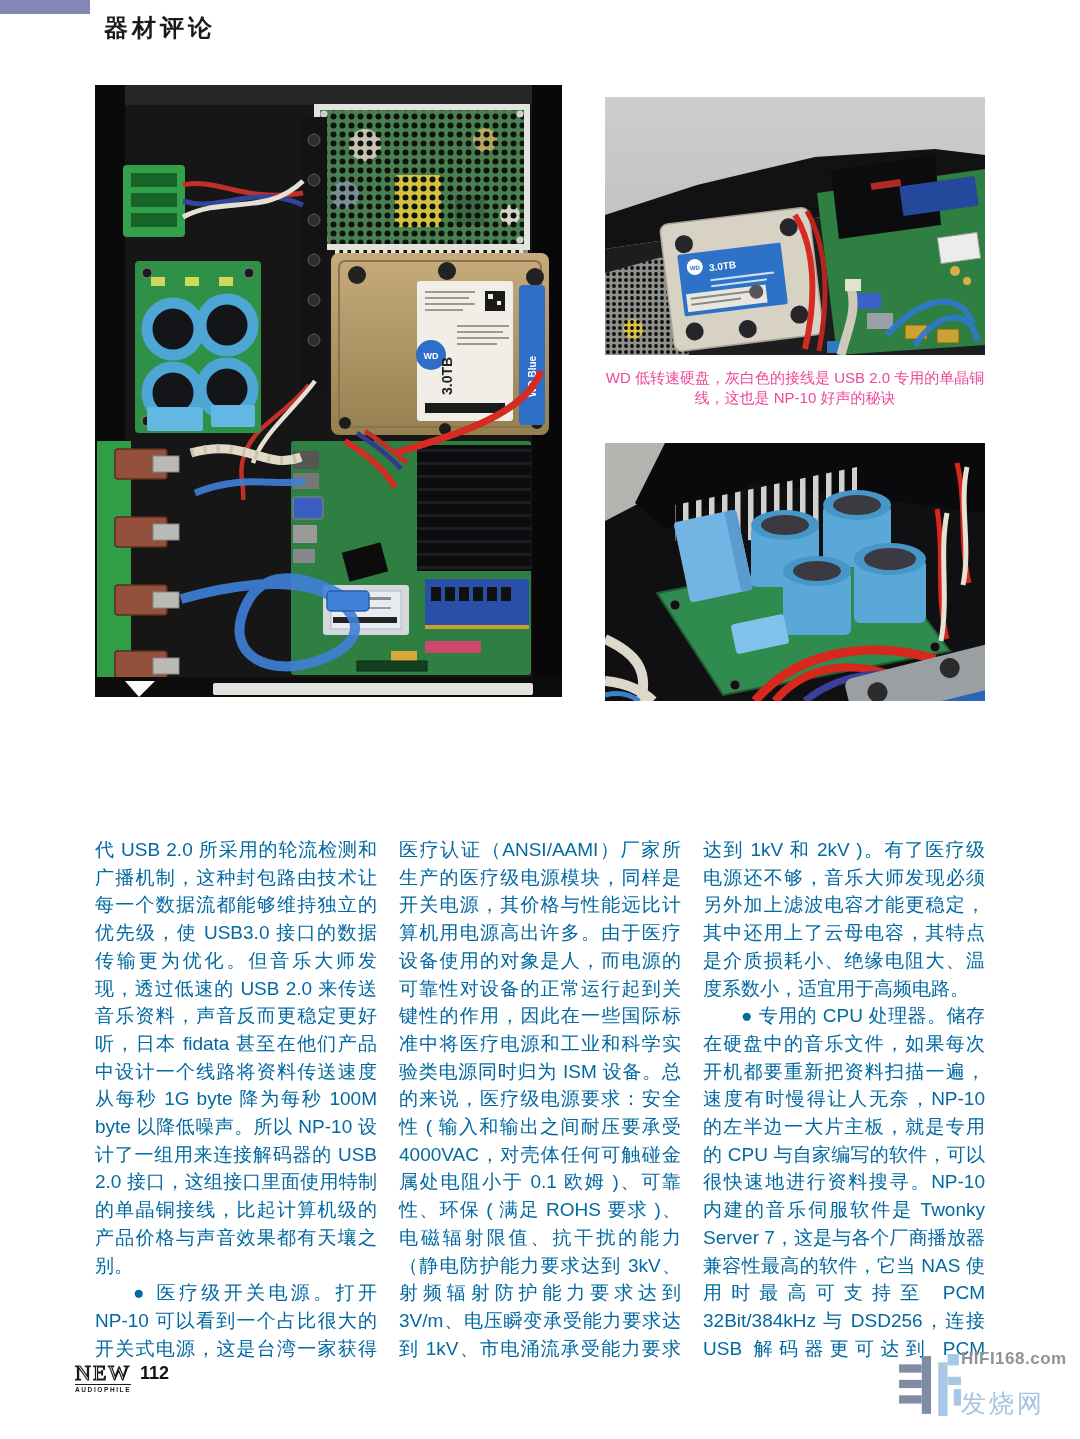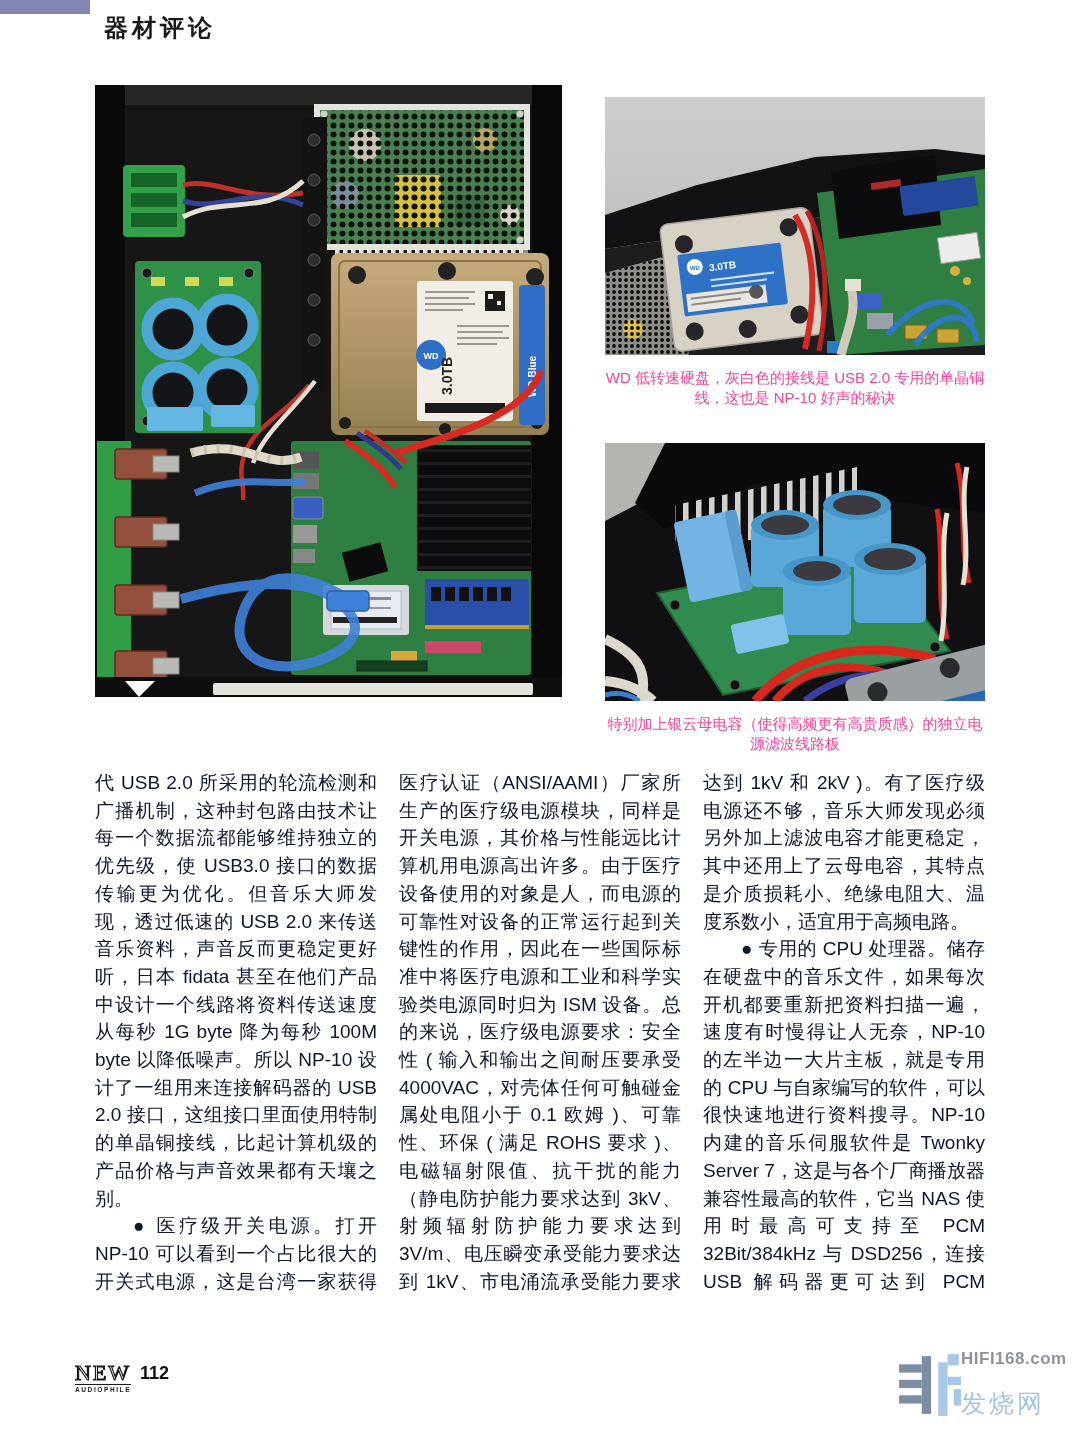--- a/index.html
+++ b/index.html
@@ -10,23 +10,23 @@
   .section-title{position:absolute;left:104px;top:12px;font-size:24px;font-weight:bold;
         color:#1a1a1a;letter-spacing:4px;}
   
   .photo{position:absolute;display:block;}
   .photo svg{display:block;}
   .caption{position:absolute;color:#ec4899;font-size:15px;line-height:20px;text-align:center;}
   .caption-main{left:108px;top:710px;width:458px;}
   .caption-rt{left:605px;top:368px;width:380px;}
   .caption-rb{left:605px;top:714px;width:380px;}
   
-  .article{position:absolute;left:95px;top:769px;width:890px;height:540px;
+  .article{position:absolute;left:95px;top:836px;width:890px;height:540px;
         column-count:3;column-gap:22px;column-fill:auto;
-        font-size:19px;line-height:27.7px;text-align:justify;color:#0f172a;overflow:hidden;}
+        font-size:19px;line-height:27.7px;text-align:justify;color:#0369a1;overflow:hidden;}
   .article p{margin:0;}
   .article p.indent{text-indent:2em;}
   
   .footer-logo{position:absolute;left:75px;top:1363px;width:56px;text-align:center;}
   .footer-logo .mag-new{font-family:"Liberation Serif",serif;font-weight:normal;font-size:22px;
         letter-spacing:2px;color:#ffffff;-webkit-text-stroke:1.2px #1a1a1a;line-height:20px;}
   .footer-logo .mag-audiophile{font-size:6.5px;font-weight:bold;letter-spacing:1.6px;color:#1a1a1a;
         border-top:1px solid #1a1a1a;padding-top:1px;margin-top:1px;}
   .page-number{position:absolute;left:140px;top:1363px;font-size:18px;font-weight:bold;color:#111;}
   
@@ -337,21 +337,20 @@
       </g>
       <g transform="rotate(-14 320 258)">
         <rect x="246" y="218" width="160" height="70" rx="8" fill="#9aa0a2"></rect>
         <circle cx="276" cy="238" r="10" fill="#2b2b2e"></circle>
           <circle cx="352" cy="232" r="10" fill="#2b2b2e"></circle>
         <rect x="252" y="262" width="140" height="16" fill="#2a66b8"></rect>
         <text x="322" y="273" font-size="8" fill="#ffffff" text-anchor="middle">WD Blue</text>
       </g>
     </svg>
   </figure>
-  <figcaption class="caption caption-rb">特别加上银云母电容（使得高频更有高贵质感）的独立电源滤波线路板</figcaption>
 
   <div class="article">
     <p>代 USB 2.0 所采用的轮流检测和广播机制，这种封包路由技术让每一个数据流都能够维持独立的优先级，使 USB3.0 接口的数据传输更为优化。但音乐大师发现，透过低速的 USB 2.0 来传送音乐资料，声音反而更稳定更好听，日本 fidata 甚至在他们产品中设计一个线路将资料传送速度从每秒 1G byte 降为每秒 100M byte 以降低噪声。所以 NP-10 设计了一组用来连接解码器的 USB 2.0 接口，这组接口里面使用特制的单晶铜接线，比起计算机级的产品价格与声音效果都有天壤之别。</p>
     <p class="indent">● 医疗级开关电源。打开 NP-10 可以看到一个占比很大的开关式电源，这是台湾一家获得医疗认证（ANSI/AAMI）厂家所生产的医疗级电源模块，同样是开关电源，其价格与性能远比计算机用电源高出许多。由于医疗设备使用的对象是人，而电源的可靠性对设备的正常运行起到关键性的作用，因此在一些国际标准中将医疗电源和工业和科学实验类电源同时归为 ISM 设备。总的来说，医疗级电源要求：安全性 ( 输入和输出之间耐压要承受 4000VAC，对壳体任何可触碰金属处电阻小于 0.1 欧姆 )、可靠性、环保 ( 满足 ROHS 要求 )、电磁辐射限值、抗干扰的能力（静电防护能力要求达到 3kV、射频辐射防护能力要求达到 3V/m、电压瞬变承受能力要求达到 1kV、市电涌流承受能力要求达到 1kV 和 2kV )。有了医疗级电源还不够，音乐大师发现必须另外加上滤波电容才能更稳定，其中还用上了云母电容，其特点是介质损耗小、绝缘电阻大、温度系数小，适宜用于高频电路。</p>
     <p class="indent">● 专用的 CPU 处理器。储存在硬盘中的音乐文件，如果每次开机都要重新把资料扫描一遍，速度有时慢得让人无奈，NP-10 的左半边一大片主板，就是专用的 CPU 与自家编写的软件，可以很快速地进行资料搜寻。NP-10 内建的音乐伺服软件是 Twonky Server 7，这是与各个厂商播放器兼容性最高的软件，它当 NAS 使用时最高可支持至 PCM 32Bit/384kHz 与 DSD256，连接 USB 解码器更可达到 PCM 32Bit/768kHz 与 DSD256，当然，前提是你的串流播放器或 USB 解码器也能支持到这么高才行。把 NP-10 连接到路</p>
   </div>
 
   <div class="footer-logo">
     <div class="mag-new">NEW</div>
     <div class="mag-audiophile">AUDIOPHILE</div>

